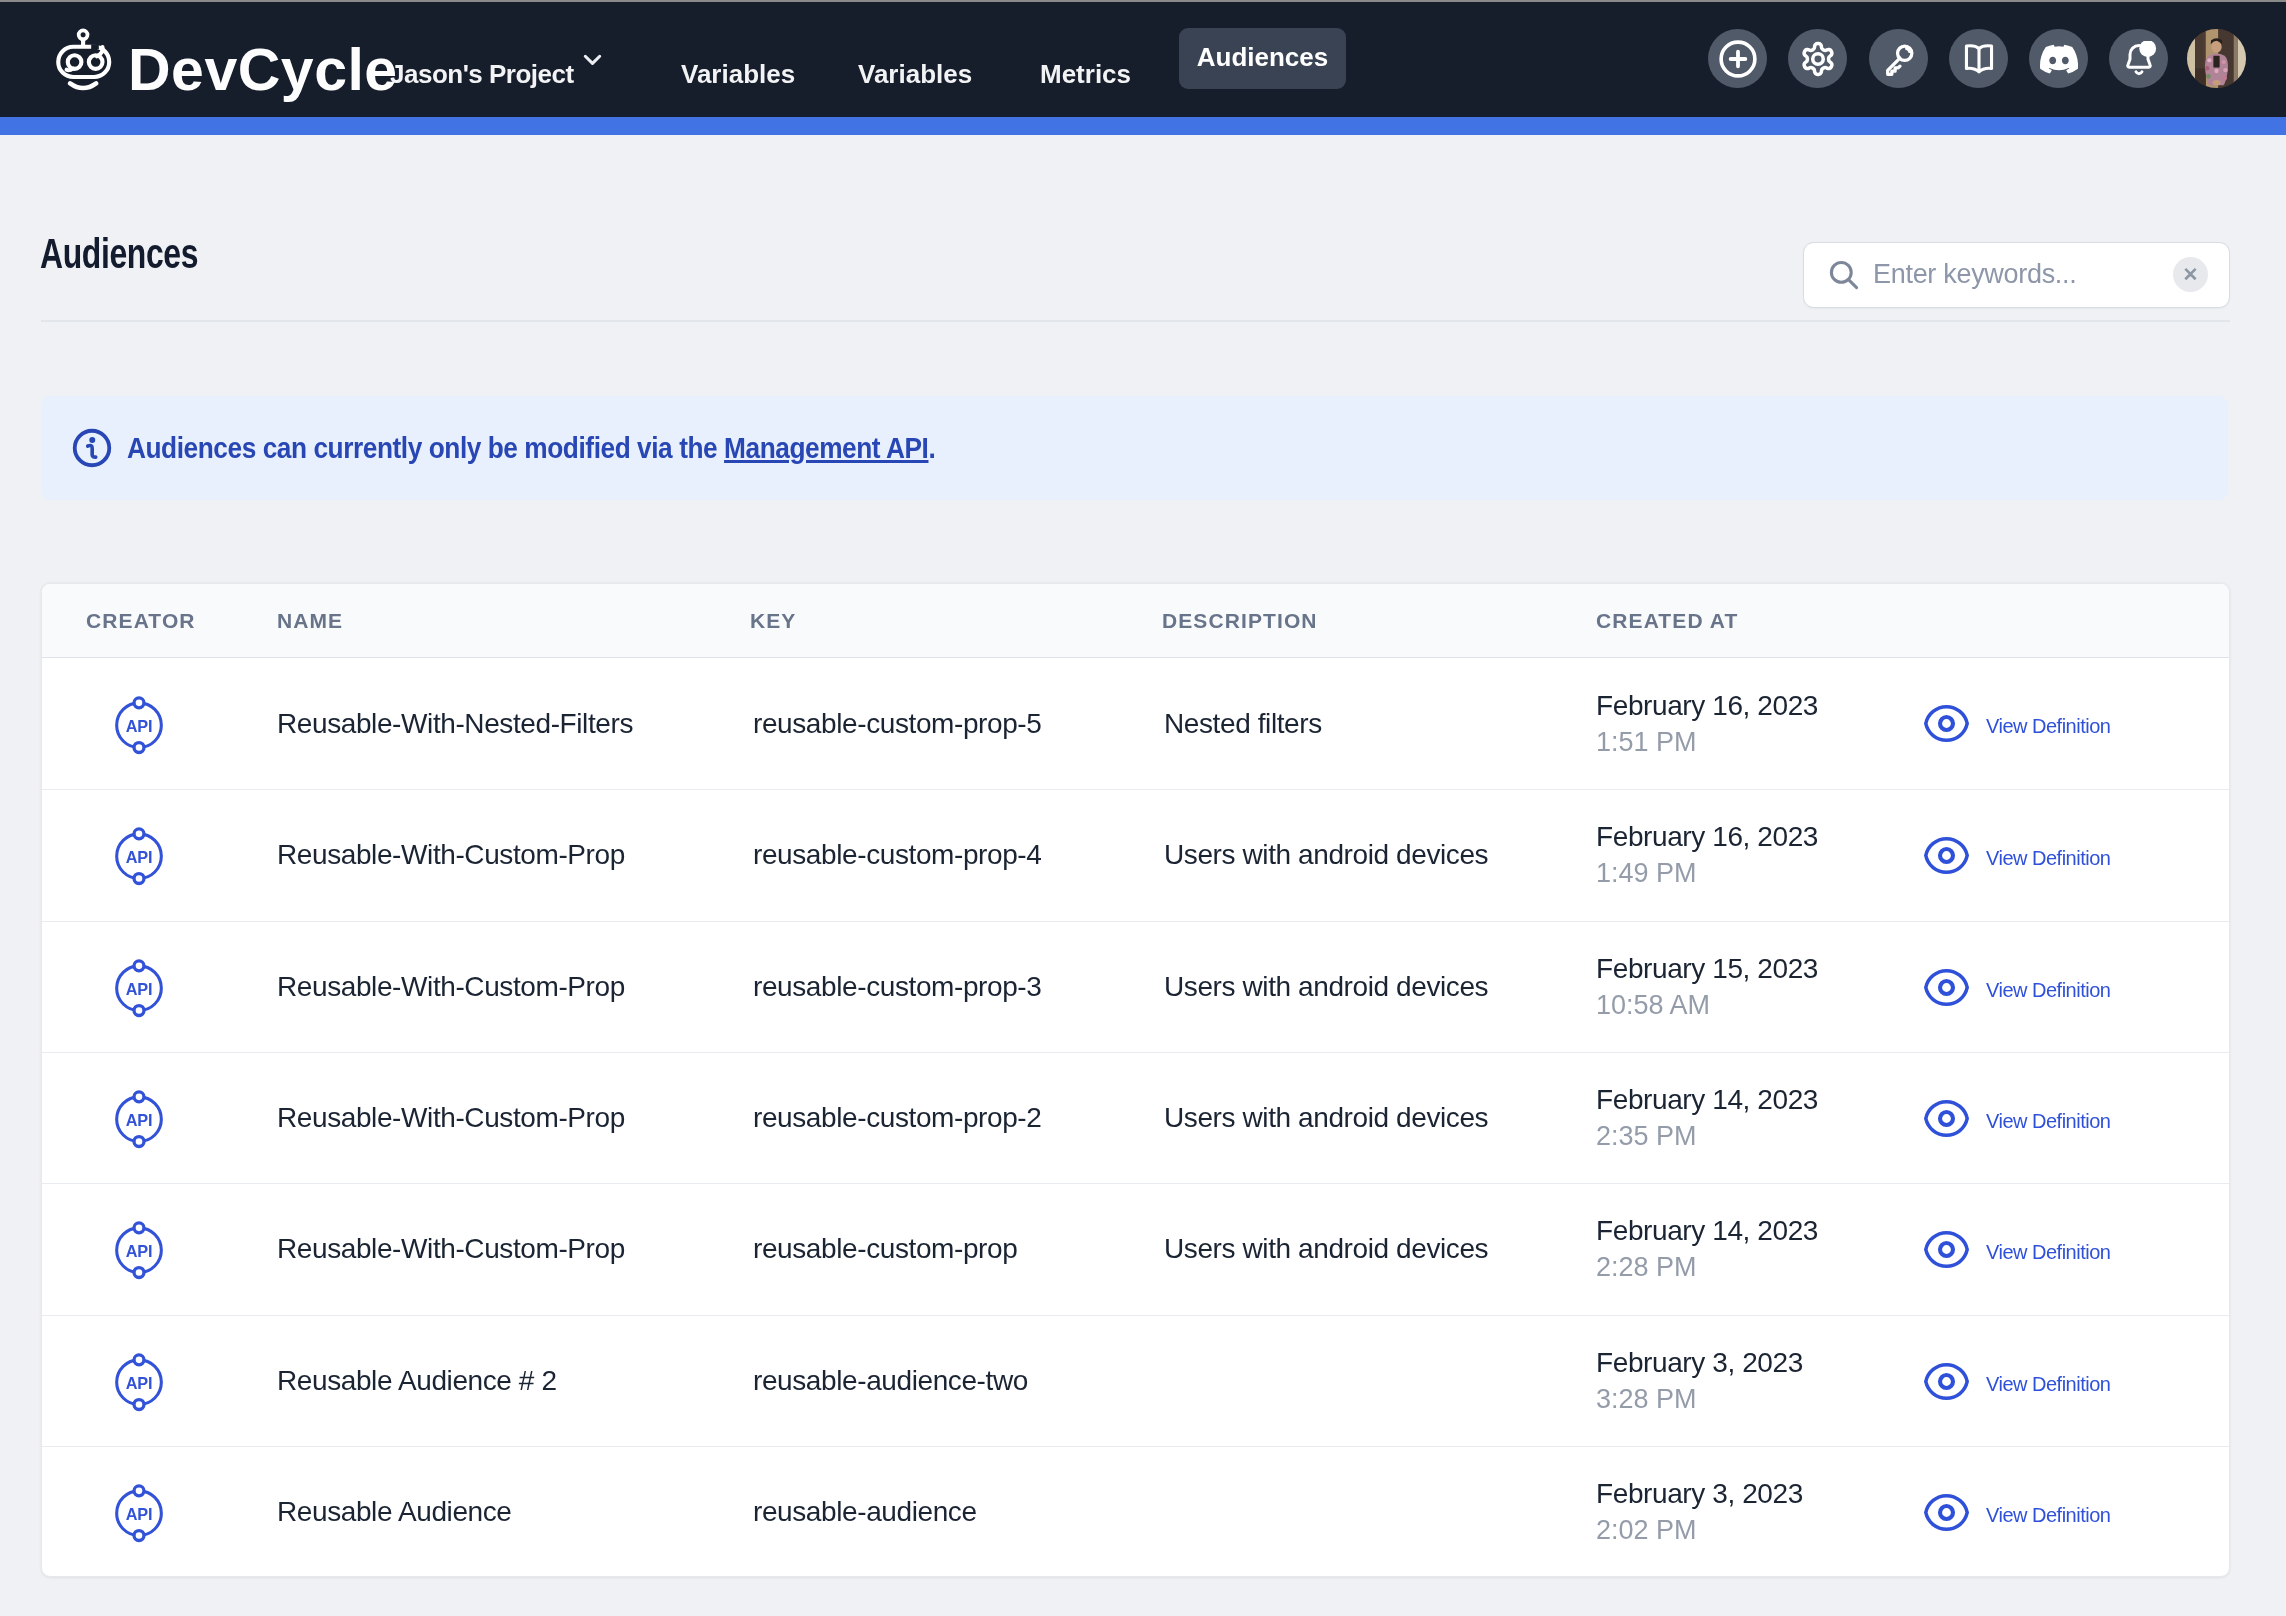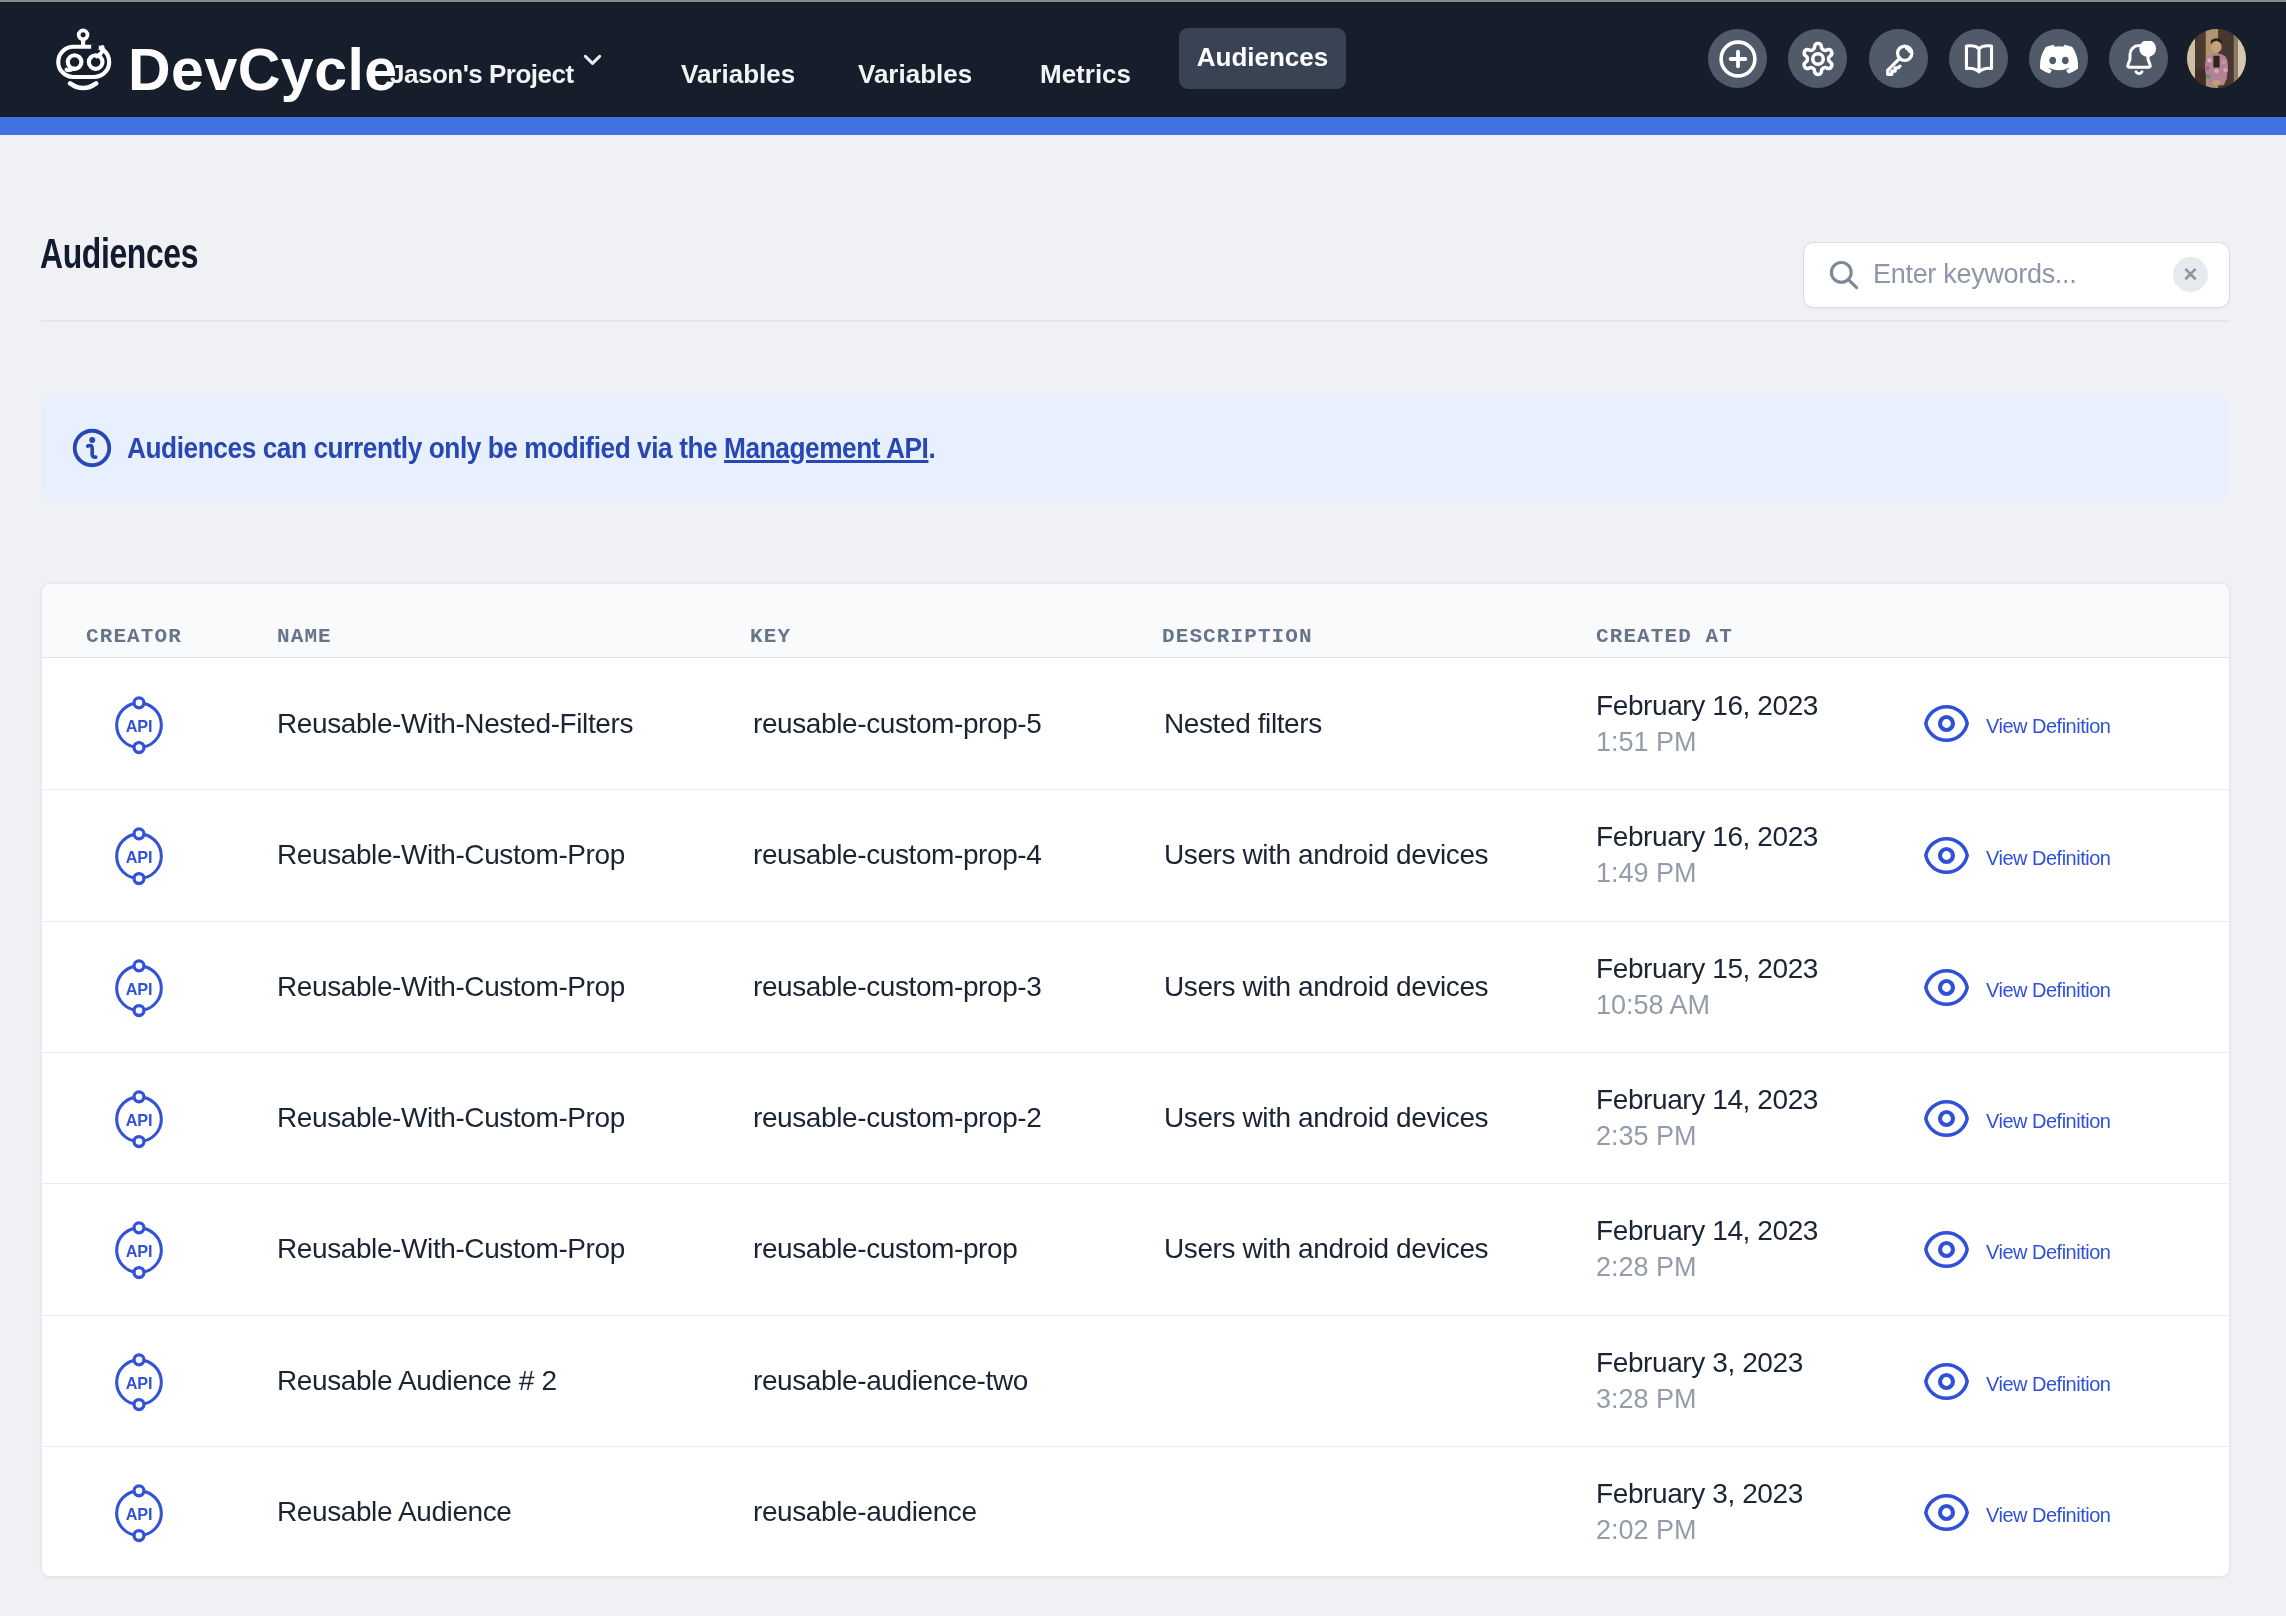--- a/index.html
+++ b/index.html
@@ -22,21 +22,21 @@
   .search { position:absolute; left:1803px; top:218px; width:427px; height:66px; background:#fff; border:1.8px solid #d8dce3; border-radius:10.8px; box-shadow:0 0.9px 1.8px rgba(16,24,40,.04);margin-top:24px; }
   .search .ph { position:absolute; left:69px; top:0; height:62px; line-height:62px; font-size:27px; letter-spacing:-0.3px; color:#8d97a9; }
   .search .x { position:absolute; right:21px; top:13.5px; width:35px; height:35px; border-radius:50%; background:#e7e9ed; color:#8d96a5; text-align:center; line-height:35px; font-size:19px; font-weight:700; }
   .search svg.mag { position:absolute; left:21.6px; top:15.3px; }
   .divider { position:absolute; left:41px; top:320px; width:2189px; height:1.8px; background:#e2e5ea; }
   .banner { position:absolute; left:41px; top:396px; width:2187px; height:104px; background:#e9f0fd; border-radius:9px; }
   .banner .txt { position:absolute; left:86px; top:0; height:104px; line-height:104px; font-size:30px; font-weight:700; color:#2847b4; letter-spacing:-0.5px; transform:scaleX(0.875); transform-origin:left center; white-space:nowrap; }
   .banner svg.info { position:absolute; left:31px; top:32px; }
   .card { position:absolute; left:41px; top:583px; width:2189px; height:994px; background:#fff; border-radius:9px; border:0.9px solid #e5e8ed; box-shadow:0 0.9px 2.7px rgba(16,24,40,.07); }
   .thead { position:absolute; left:0; top:0; width:100%; height:74px; background:#f9fafb; border-bottom:1.8px solid #dfe3e9; border-radius:9px 9px 0 0; }
-  .thead div { position:absolute; top:16px; height:74px; line-height:74px; font-size:21px; font-weight:700; color:#68748a; letter-spacing:1.1px;font-family:Liberation Mono, monospace; }
+  .thead div { position:absolute; top:0; height:74px; line-height:74px; font-size:21px; font-weight:700; color:#68748a; letter-spacing:1.1px; }
   .row { position:absolute; left:0; width:100%; height:131px; }
   .rb { border-top:1.8px solid #e8ebef; }
   .row > * { position:absolute; }
   .apiw { left:64px; top:50%; transform:translateY(calc(-50% + 2.7px)); }
   .cell { top:50%; transform:translateY(-50%); font-size:28px; color:#1b2433; letter-spacing:-0.4px; white-space:nowrap; }
   .cname { left:235px; }
   .ckey { left:711px; }
   .cdesc { left:1122px;text-align:center; }
   .cdates { left:1554px; top:50%; transform:translateY(-50%); }
   .cdates .d1 { font-size:28px; color:#1b2433; line-height:36px; letter-spacing:-0.4px; white-space:nowrap; }

